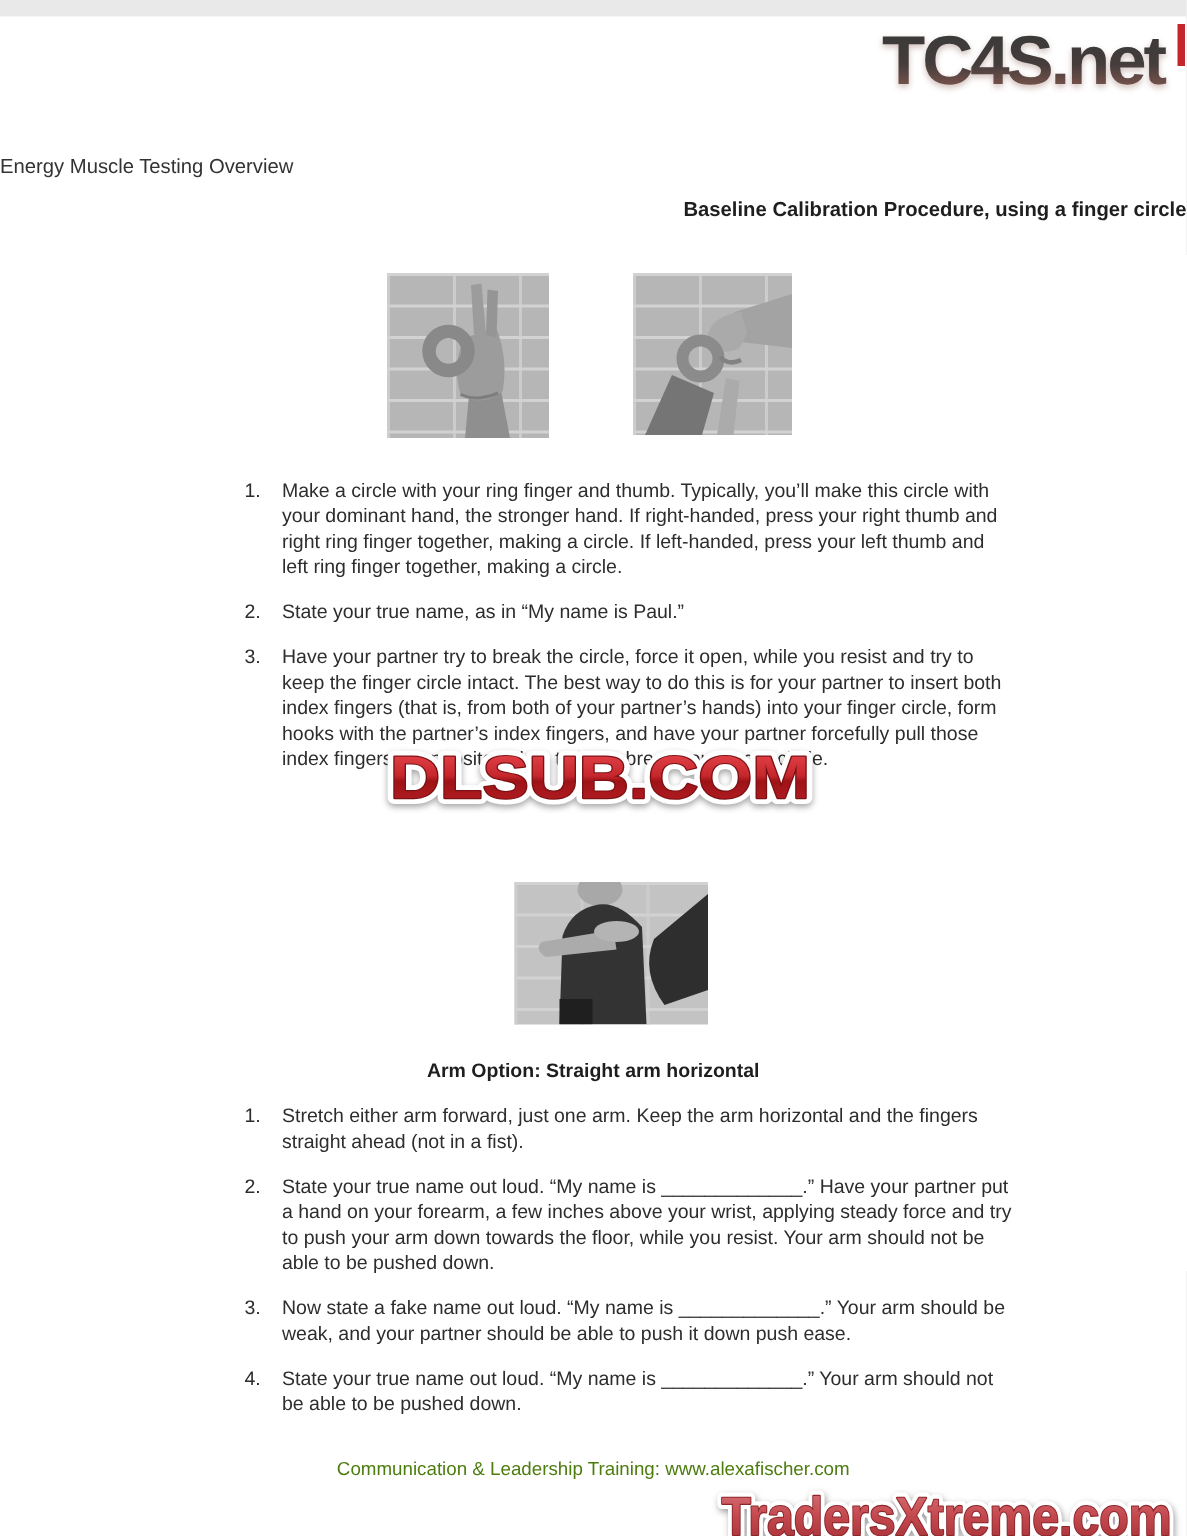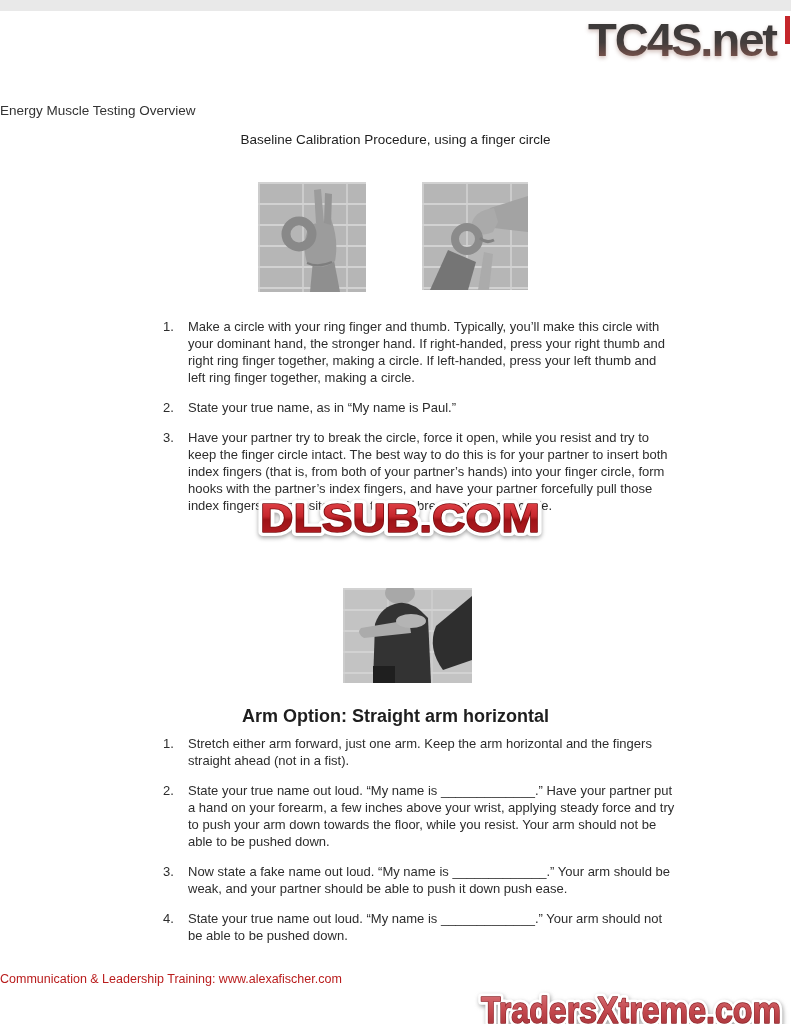--- a/index.html
+++ b/index.html
@@ -12,24 +12,24 @@
     overflow:hidden;
     margin:11px auto;
   }
   
   .tc4s{position:absolute;top:2px;right:12px;width:194px;height:52px;
         filter:drop-shadow(0 2px 2px rgba(150,110,100,.45));}
   .red-edge-mark{position:absolute;top:5px;right:1px;width:5px;height:28px;background:#c4262b;}
   
   .doc-title{position:absolute;top:92px;left:0;width:100%;text-align:left;
              font-size:13.5px;color:#333;}
-  .doc-subtitle{position:absolute;top:121px;left:0;width:100%;text-align:center;
-                font-size:13.5px;font-weight:normal;color:#1e1e1e;}
+  .doc-subtitle{position:absolute;top:121px;left:0;width:100%;text-align:right;
+                font-size:13.5px;font-weight:bold;color:#1e1e1e;}
   .arm-heading{position:absolute;top:695px;left:0;width:100%;text-align:center;
-               font-size:18px;font-weight:bold;color:#1e1e1e;}
+               font-size:13px;font-weight:bold;color:#1e1e1e;}
   
   .photo{
     position:absolute;
     background-color:#b6b6b6;
     background-image:
       linear-gradient(#d2d2d2 2px, transparent 2px),
       linear-gradient(90deg,#cccccc 2px, transparent 2px);
     background-size:100% 21px, 44px 21px;
     overflow:hidden;
   }
@@ -47,22 +47,22 @@
   .para{margin-top:0;}
   .para .pline{white-space:nowrap;}
   .para .pline1{position:relative;}
   .para .pright{position:absolute;left:375px;top:0;white-space:nowrap;}
   
   .dlsub{position:absolute;left:251px;top:485px;width:298px;height:46px;
          filter:drop-shadow(0 2px 2px rgba(0,0,0,.35));}
   .traders{position:absolute;left:474px;top:976px;width:314px;height:48px;
            filter:drop-shadow(1px 2px 2px rgba(110,110,110,.65));}
   
-  .footer{position:absolute;top:961px;left:0;width:100%;text-align:left;
-          font-size:12.5px;color:#b91c1c;}
+  .footer{position:absolute;top:961px;left:0;width:100%;text-align:center;
+          font-size:12.5px;color:#4d7c0f;}
 </style>
 </head>
 <body>
 
 <div class="page">
 
   <svg class="tc4s" viewBox="0 0 194 52">
     <defs>
       <linearGradient id="tcg" x1="0" y1="0" x2="0" y2="1">
         <stop offset="0" stop-color="#383838"></stop>

